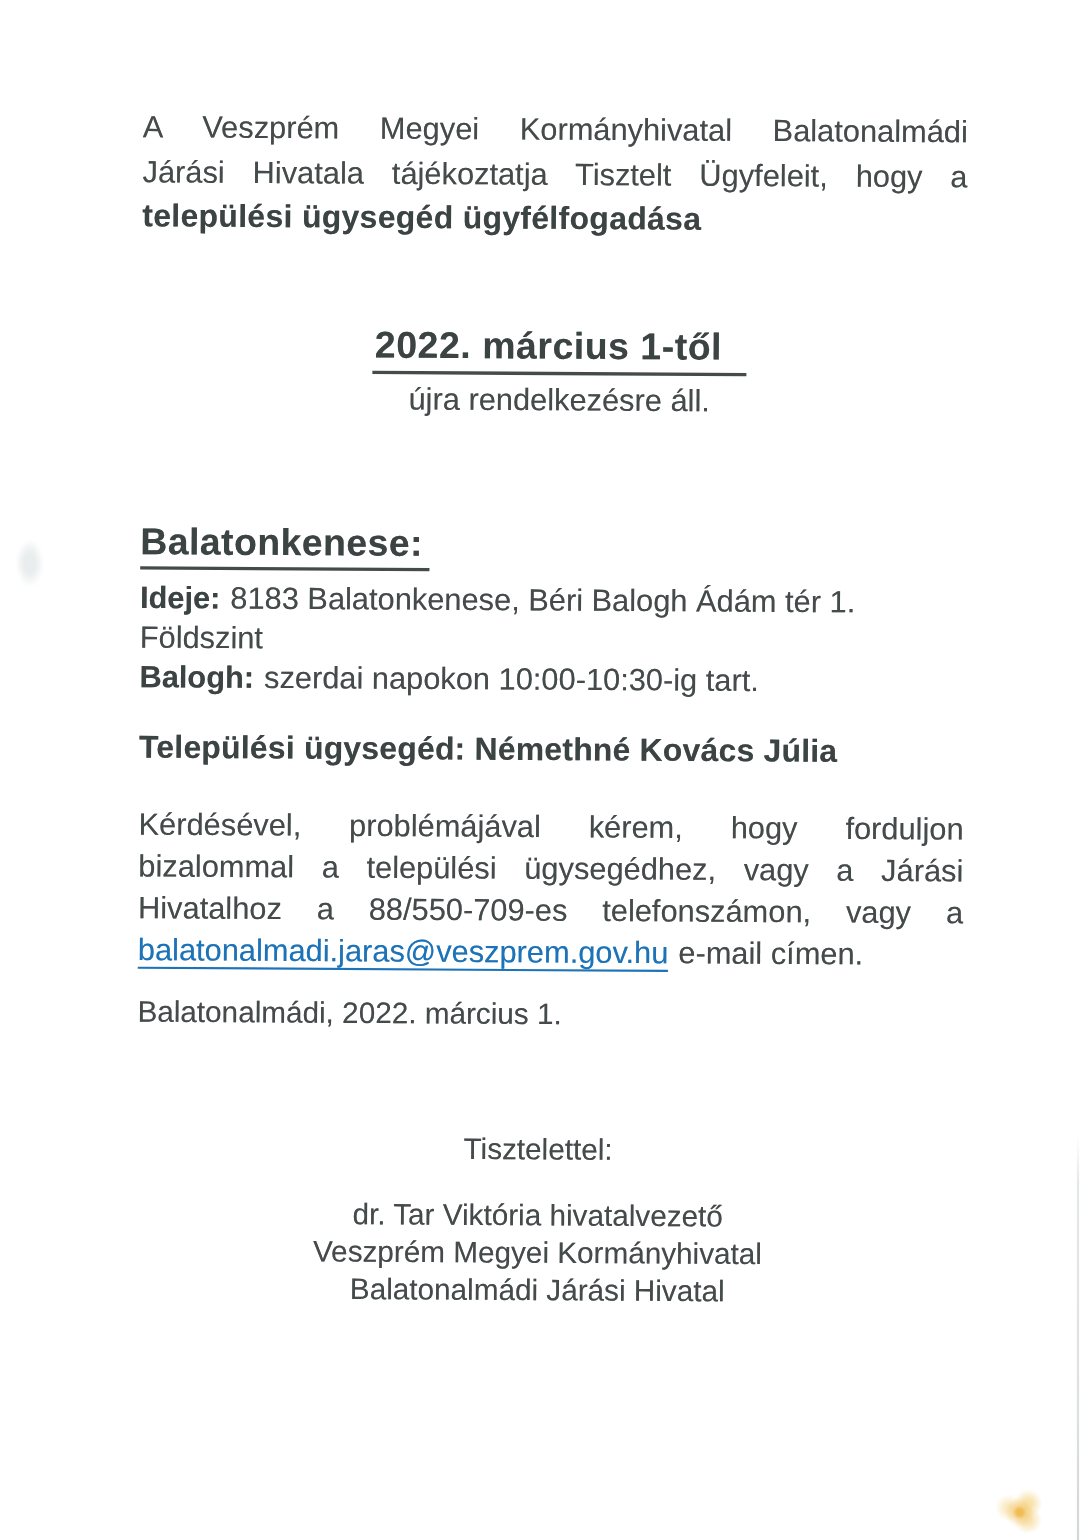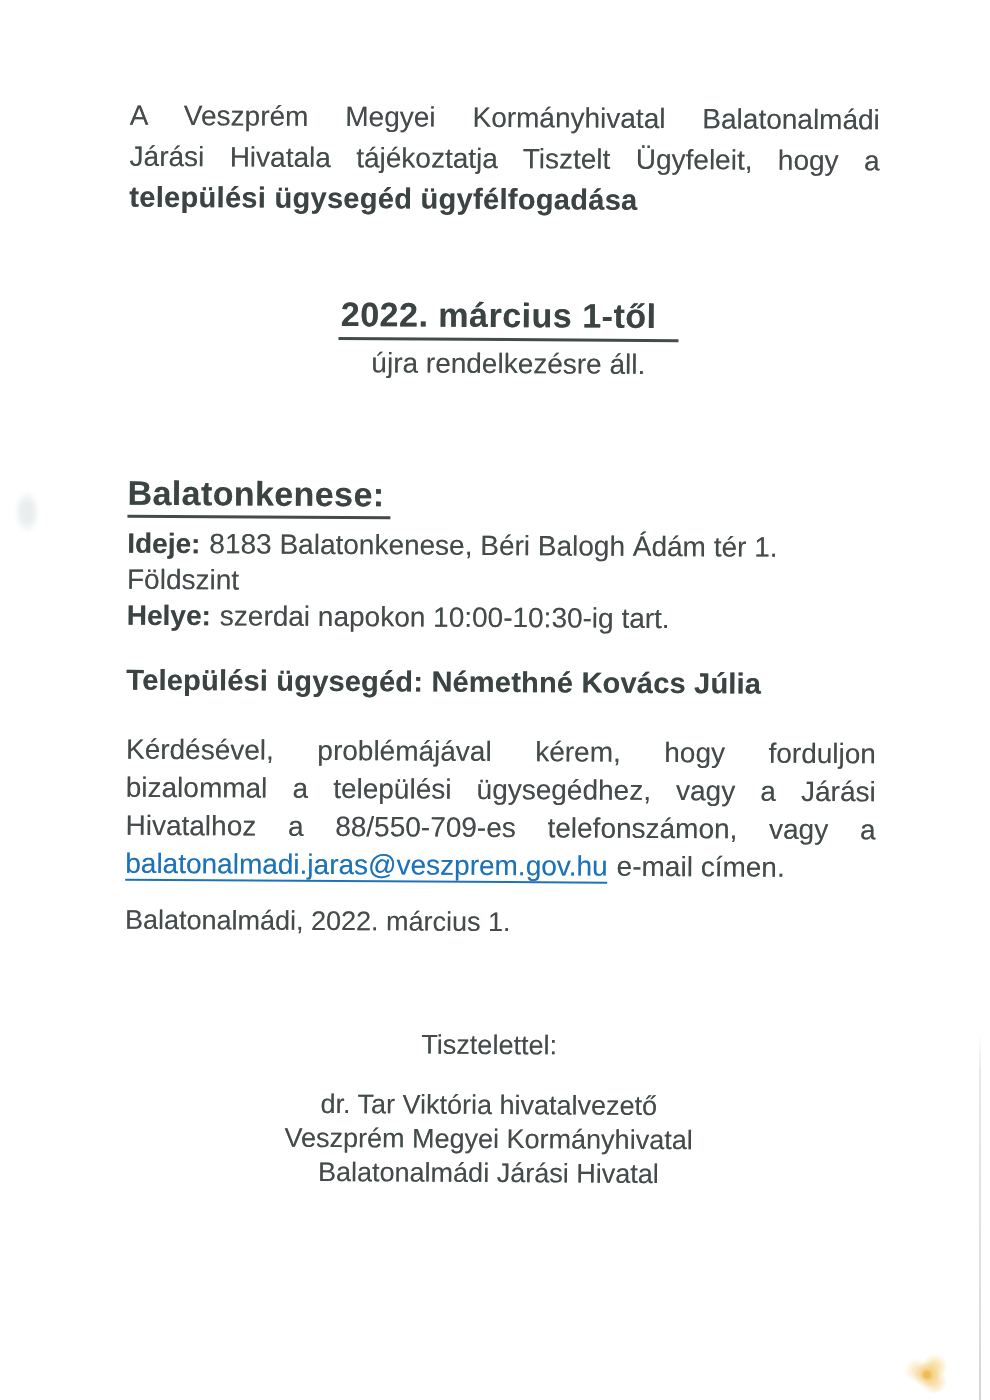--- a/index.html
+++ b/index.html
@@ -166,21 +166,21 @@
 
   <div class="section">
     <div>
       <span class="section-heading">Balatonkenese:</span>
     </div>
     <div class="detail-lines">
       <div>
         <span class="detail-label">Ideje:</span><span>8183 Balatonkenese, Béri Balogh Ádám tér 1. Földszint</span>
       </div>
       <div>
-        <span class="detail-label">Helye:</span><span>szerdai napokon 10:00-10:30-ig tart.</span>
+        <span class="detail-label">Balogh:</span><span>szerdai napokon 10:00-10:30-ig tart.</span>
       </div>
     </div>
   </div>
 
   <div class="agent">Települési ügysegéd: Némethné Kovács Júlia</div>
 
   <div class="contact">
     <div class="jline">Kérdésével, problémájával kérem, hogy forduljon</div>
     <div class="jline">bizalommal a települési ügysegédhez, vagy a Járási</div>
     <div class="jline">Hivatalhoz a 88/550-709-es telefonszámon, vagy a</div>

